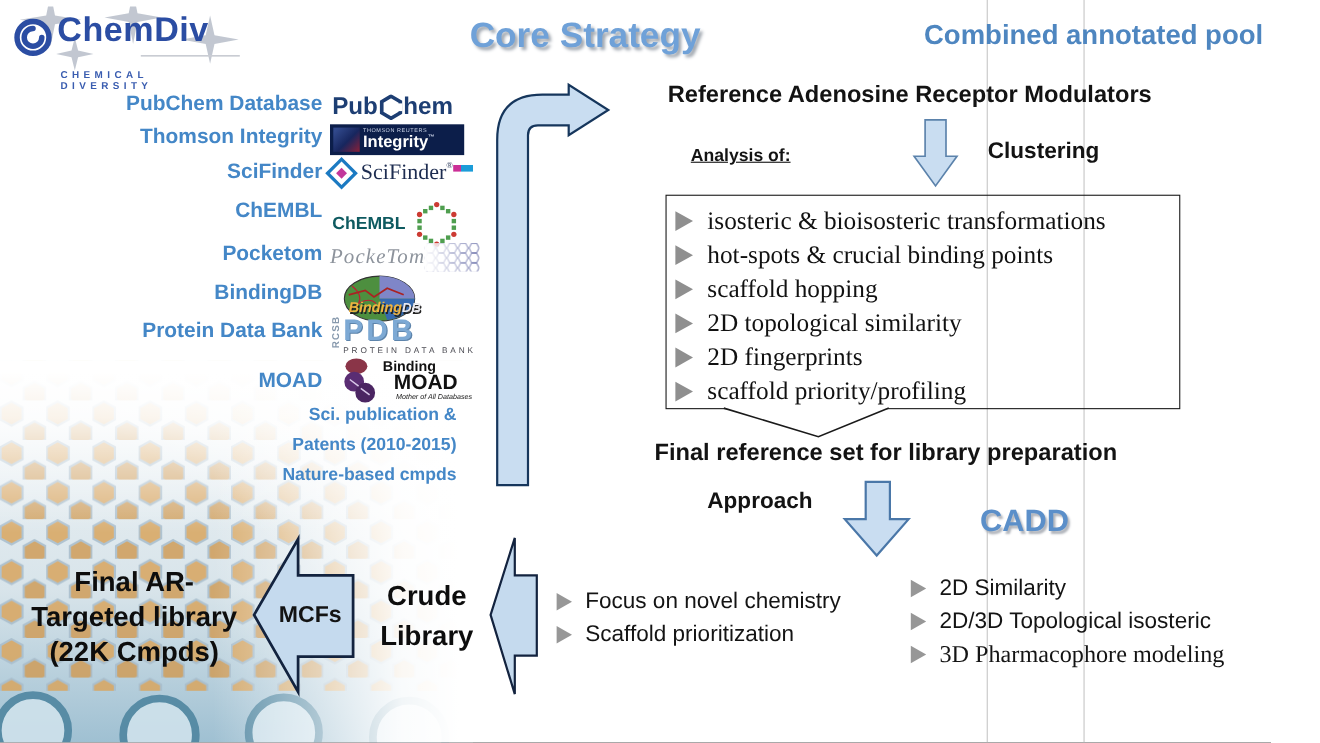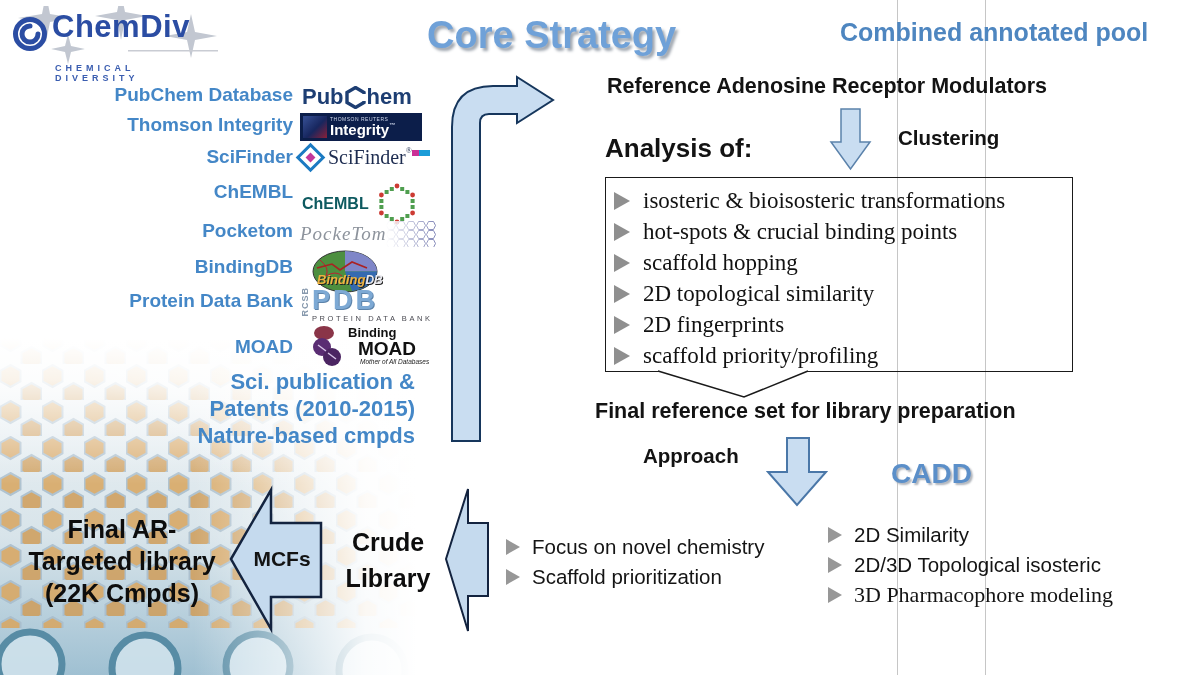--- a/index.html
+++ b/index.html
@@ -8,25 +8,25 @@
     font-family:"Liberation Sans", sans-serif;overflow:hidden;margin:0 auto;
   }
   .abs{position:absolute;}
   .nowrap{white-space:nowrap;}
   
   .vline{position:absolute;top:0;bottom:0;width:1px;background:#c6c6c6;}
   
   .brand-name{font-size:31px;font-weight:bold;color:#2b4da3;letter-spacing:0.5px;line-height:30px;}
   .brand-sub{font-size:9px;font-weight:bold;color:#3a5db0;letter-spacing:4px;}
   
-  .core-title{font-size:38px;font-weight:bold;color:#6fa1d8;text-shadow:2.5px 2.5px 3px #9fa6af;}
+  .core-title{font-size:32px;font-weight:bold;color:#6fa1d8;text-shadow:2.5px 2.5px 3px #9fa6af;}
   .pool-title{font-size:25px;font-weight:bold;color:#4e86c0;}
   
   .db-label{font-size:19px;font-weight:bold;color:#4487c7;text-align:right;width:240px;}
-  .extra-label{font-size:22px;font-weight:bold;color:#4487c7;text-align:right;width:240px;}
+  .extra-label{font-size:16px;font-weight:bold;color:#4487c7;text-align:right;width:240px;}
   
   .h-black{font-weight:bold;color:#131313;}
   
   .tri{width:0;height:0;border-top:8px solid transparent;border-bottom:8px solid transparent;border-left:14px solid #979797;flex:0 0 auto;}
   .tri-lg{border-top-width:9px;border-bottom-width:9px;border-left-width:16px;border-left-color:#8f8f8f;}
   .analysis-box{border:1.5px solid #1a1a1a;background:transparent;padding:7px 0 0 8px;box-sizing:border-box;}
   .abox-row{display:flex;align-items:center;gap:13px;height:31px;}
   .abox-text{font-family:"Liberation Serif", serif;font-size:23px;color:#111;white-space:nowrap;}
   .b-row{display:flex;align-items:center;gap:12px;height:30px;}
   .b-text{font-size:20.5px;color:#141414;white-space:nowrap;}
@@ -278,21 +278,21 @@
       <path d="M8,20 L16,26 M18,28 L26,34" stroke="#d8c6e8" stroke-width="1.4"></path>
     </svg>
     <div class="moad-txt">
       <span class="moad-prefix">Binding</span>
       <span class="moad-name">MOAD</span>
       <span class="moad-tag">Mother of All Databases</span>
     </div>
   </div>
 
   <div class="abs h-black nowrap" style="left:607px;top:74px;font-size:21.5px;">Reference Adenosine Receptor Modulators</div>
-  <div class="abs h-black nowrap" style="left:605px;top:133px;font-size:26px;">Analysis of:</div>
+  <div class="abs h-black nowrap" style="left:628px;top:133px;font-size:16px;text-decoration:underline;">Analysis of:</div>
   <div class="abs h-black nowrap" style="left:898px;top:126px;font-size:20.5px;">Clustering</div>
   <div class="abs h-black nowrap" style="left:595px;top:399px;font-size:21.5px;">Final reference set for library preparation</div>
   <div class="abs h-black nowrap" style="left:643px;top:444px;font-size:20.5px;">Approach</div>
   <div class="abs cadd nowrap" style="left:891px;top:458px;">CADD</div>
 
   <div class="abs" style="left:828px;top:520px;">
     <div class="b-row">
       <span class="tri"></span>
       <span class="b-text">2D Similarity</span>
     </div>

